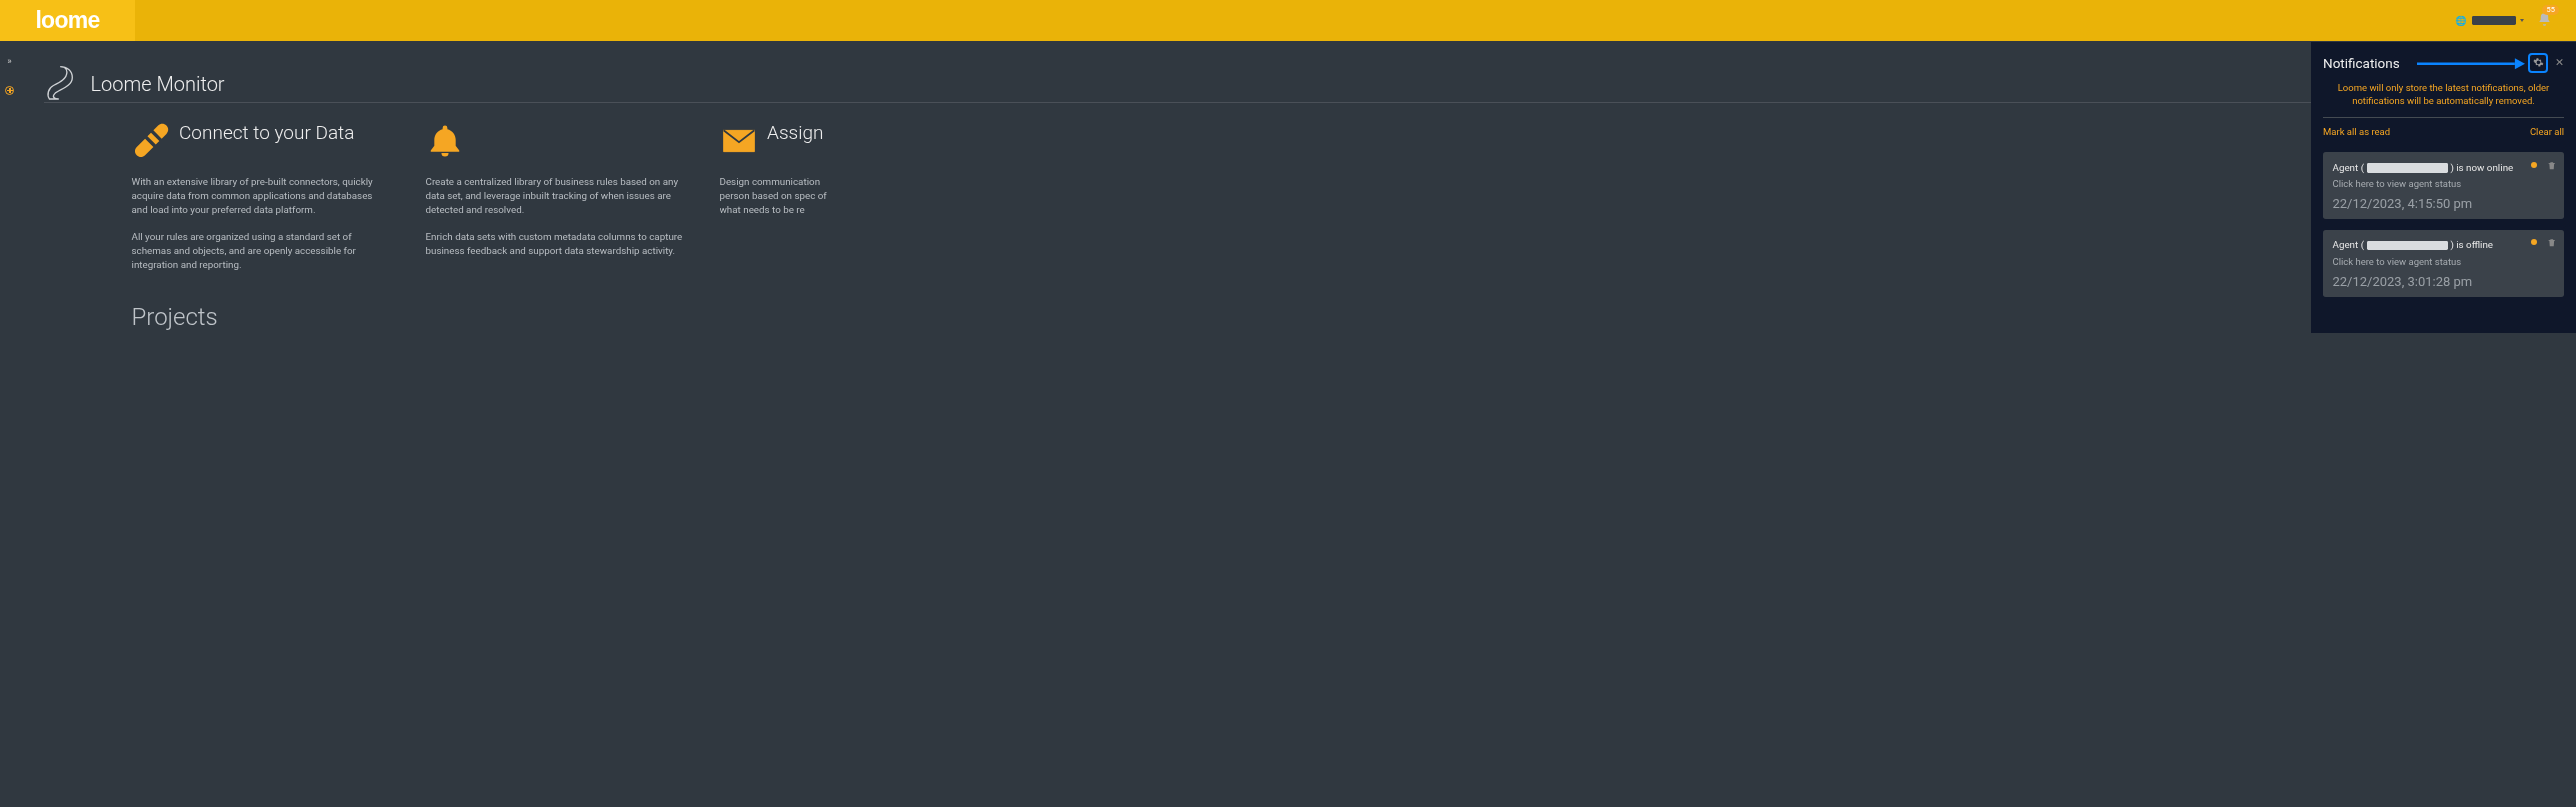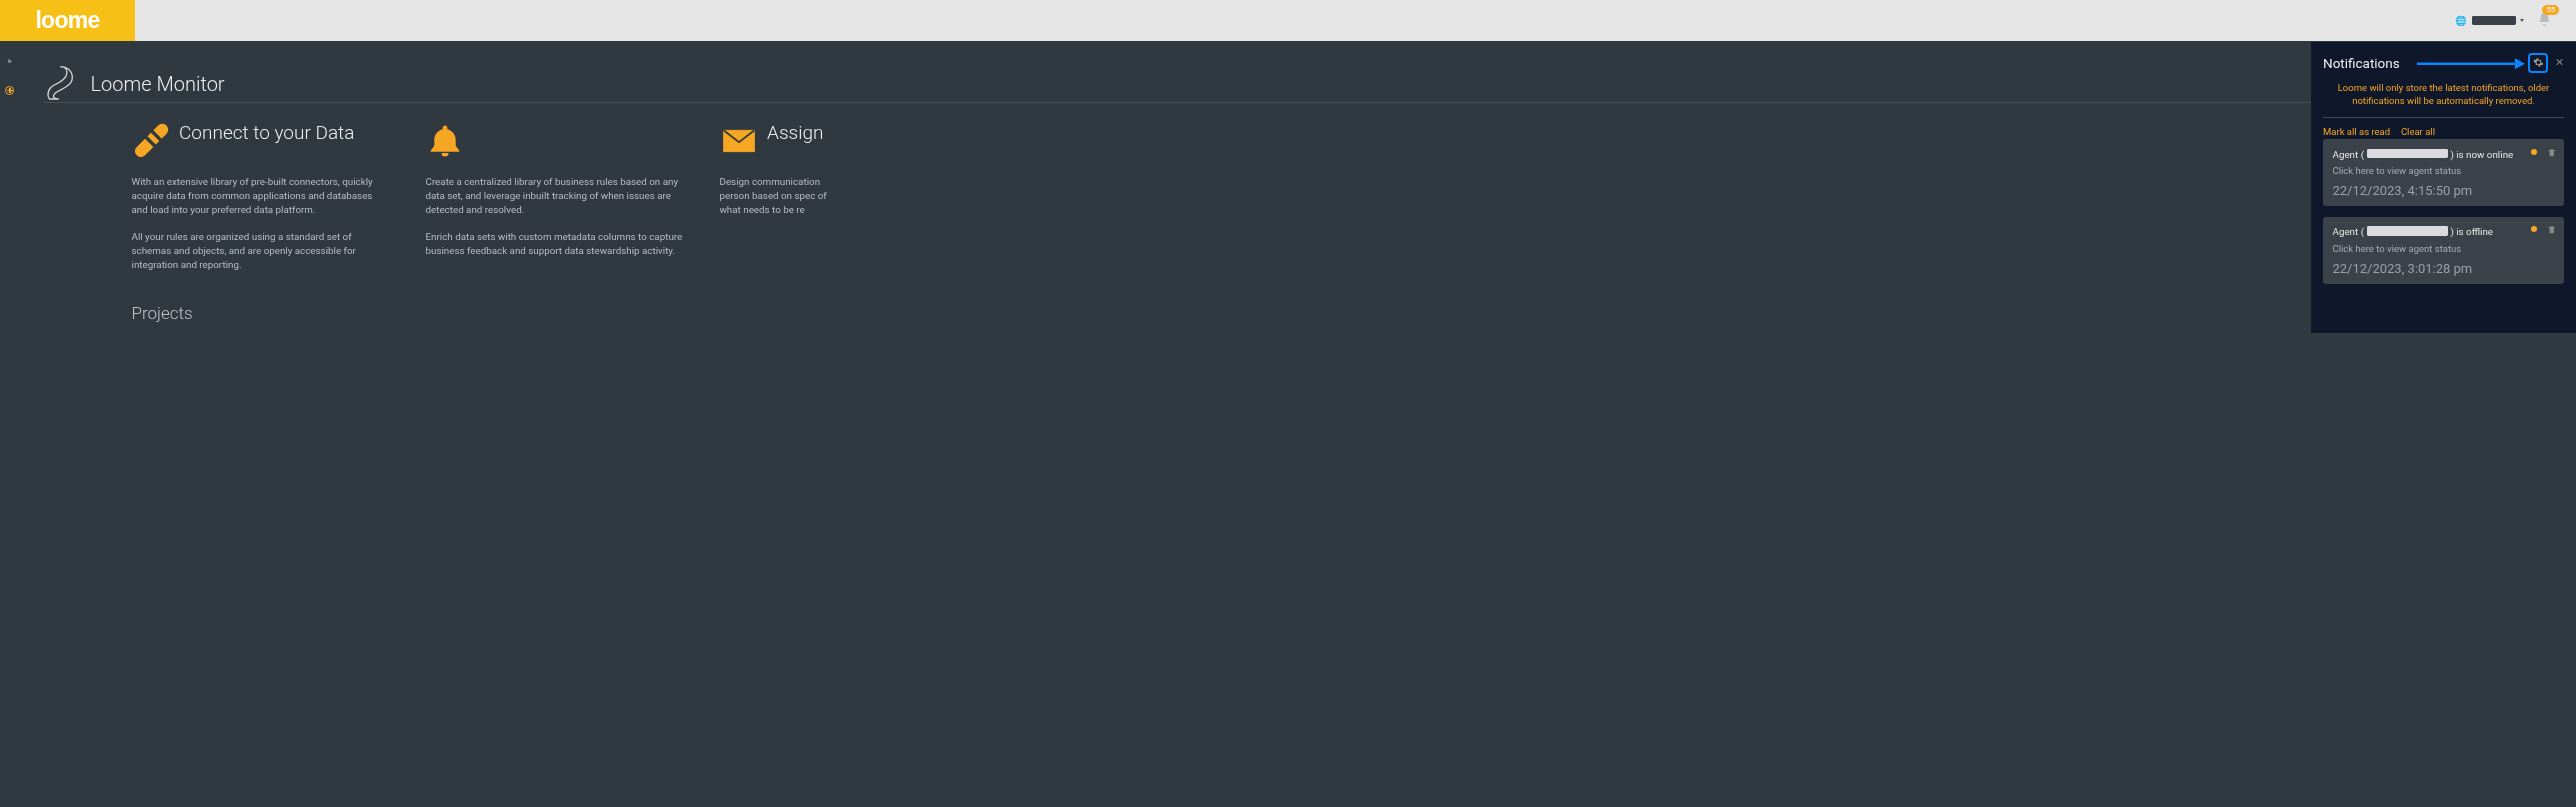--- a/index.html
+++ b/index.html
@@ -3,21 +3,21 @@
   <meta charset="utf-8">
   <style>
     * { margin:0; padding:0; box-sizing:border-box; }
     body {
       font-family: -apple-system, BlinkMacSystemFont, "Segoe UI", Roboto, sans-serif;
       background:#303840;
       color:#ccc;
       overflow-x:hidden;
     }
     .topbar {
-      background:#e5e5e5;
+      background:#eab308;
       height:41px;
       display:flex;
       align-items:center;
       position:relative;
     }
     .logo-box {
       background:#f7c016;
       height:41px;
       width:135px;
       display:flex;
@@ -140,21 +140,21 @@
     .card-body {
       font-size:9.8px;
       line-height:1.45;
       color:#b8bdc2;
     }
     .card-body p { margin-bottom:12px; }
 
     .projects-heading {
       margin-top:19px;
       padding-left:88px;
-      font-size:17px;
+      font-size:24px;
       font-weight:300;
       color:#bfc4c9;
     }
 
     
     .notif-panel {
       position:absolute;
       top:42px;
       right:0;
       width:265px;
@@ -191,24 +191,24 @@
     .notif-msg {
       color:#f5a623;
       font-size:9.5px;
       text-align:center;
       margin:0 4px 9.5px 4px;
       line-height:1.35;
     }
     .notif-divider { border-top:0.7px solid #444b52; margin-bottom:8px; }
     .notif-actions {
       display:flex;
-      justify-content:flex-start;
+      justify-content:space-between;
       gap:10.8px;
       font-size:9.5px;
-      margin-bottom:2px;
+      margin-bottom:15px;
     }
     .notif-actions a { color:#f5a623; cursor:pointer; }
     .notif-card {
       background:#3b424a;
       border-radius:2.7px;
       padding:9.5px 9.5px 8px 9.5px;
       margin-bottom:10.8px;
       position:relative;
     }
     .notif-card .dot {
@@ -217,21 +217,21 @@
       width:6px;height:6px;border-radius:50%;
       background:#f5a623;
     }
     .notif-card .trash {
       position:absolute;
       top:8px; right:8px;
       width:9.5px;height:9.5px;
       cursor:pointer;
     }
     .notif-card .trash svg { width:9.5px;height:9.5px; fill:#888; }
-    .n-line1 { color:#e8e8e8; font-size:9.8px; margin-bottom:5.4px; display:flex; align-items:flex-start; gap:0; }
+    .n-line1 { color:#e8e8e8; font-size:9.8px; margin-bottom:5.4px; display:flex; align-items:flex-end; gap:0; }
     .n-redact {
       display:inline-block;
       background:#d9dcdf;
       height:9.5px;
       width:81px;
       border-radius:1.4px;
       margin:0 2.7px;
       vertical-align:middle;
     }
     .n-line2 { color:#a7acb1; font-size:9.5px; margin-bottom:6.8px; }

